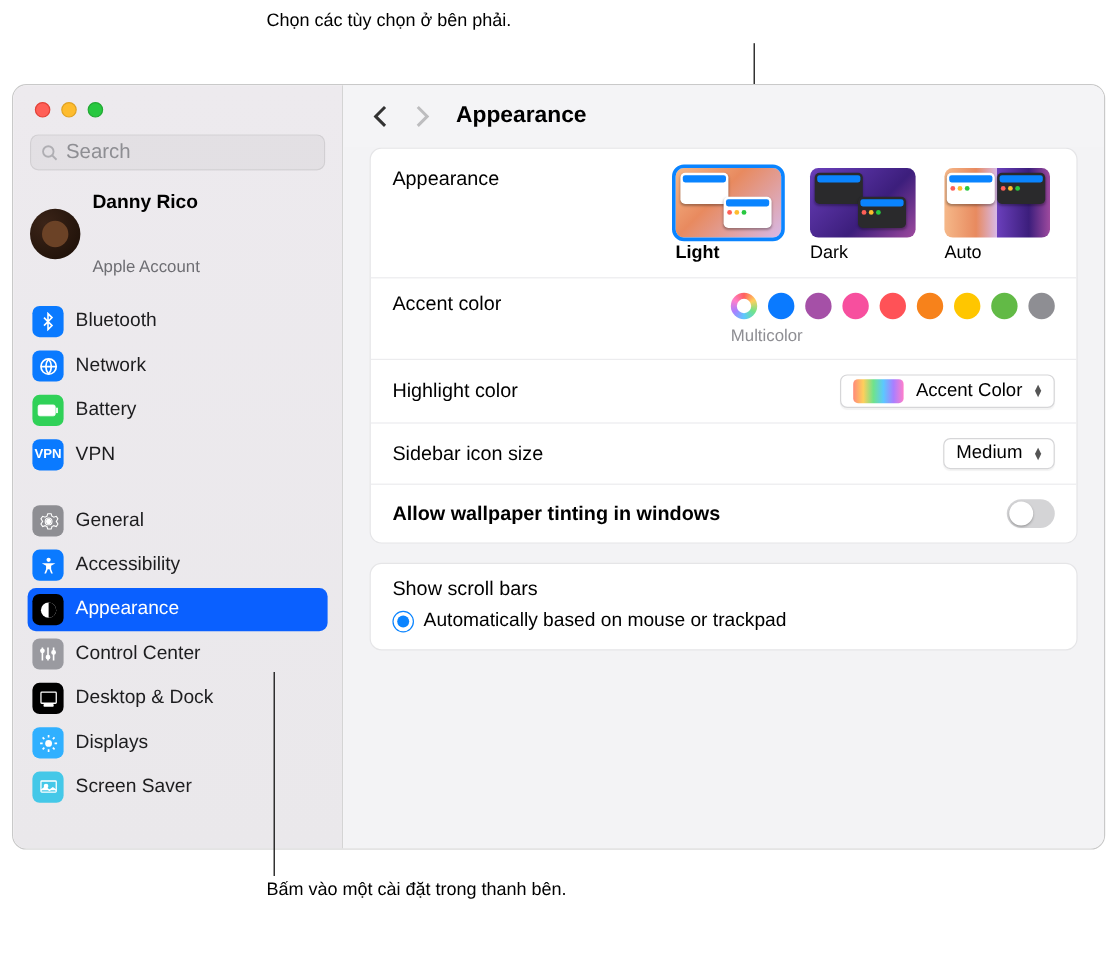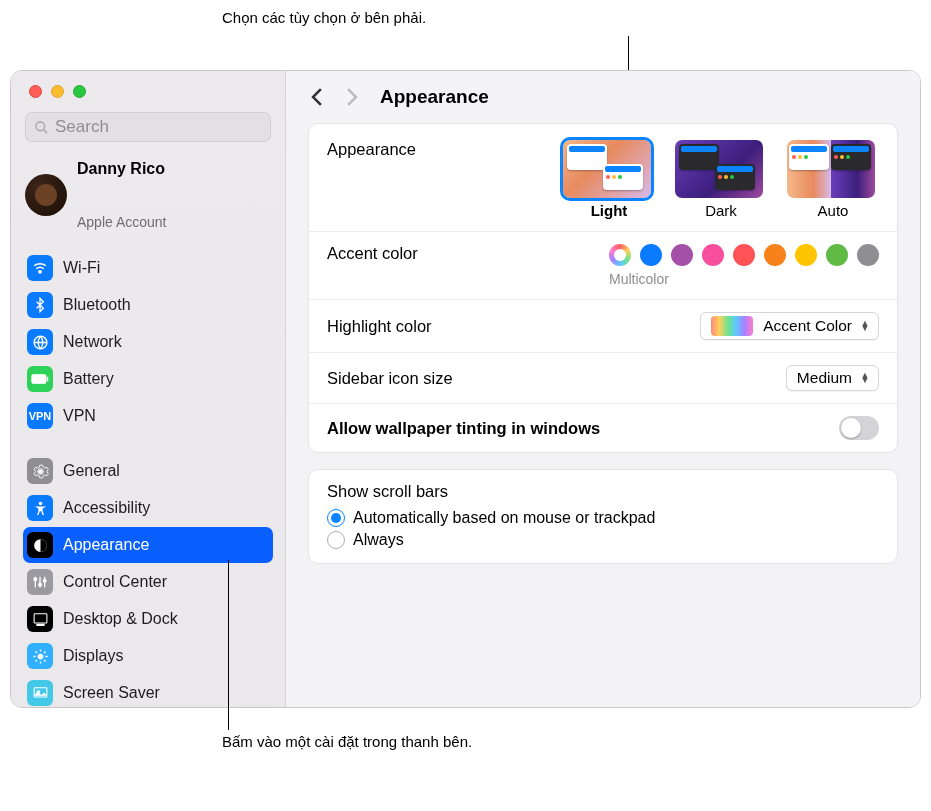--- a/index.html
+++ b/index.html
@@ -150,21 +150,21 @@
   min-height: 48px;
 }
 .row:last-child { border-bottom: none; font-weight: bold; }
 .row .label { flex: 1; font-size: 16.5px; }
 .row-vert { display:block; padding: 12px 18px; border-bottom:1px solid #ececee;}
 .row-vert:last-child{border-bottom:none;}
 .sect-label{ font-size:16.5px; margin-bottom:6px;}
 .appearance-opts { display: flex; gap: 20px; }
 .theme {
   width: 92px;
-  text-align: center;
+  text-align: left;
   font-size: 15px;
 }
 .theme .thumb {
   width: 88px; height: 58px;
   border-radius: 7px;
   margin-bottom: 4px;
   position: relative;
   overflow: hidden;
 }
 .theme.selected .thumb { outline: 3px solid #0a84ff; outline-offset: 0px; }
@@ -259,30 +259,20 @@
       <span>Search</span>
     </div>
     <div class="account">
       <div class="avatar"></div>
       <div>
         <div class="name">Danny Rico</div>
         <div class="sub">Apple Account</div>
       </div>
     </div>
     <div class="sidebar-list" id="sidebar-list">
-        <div class="sidebar-item">
-          <div class="sicon" style="background: rgb(10, 122, 255);">
-            <svg width="18" height="18" viewBox="0 0 24 24" fill="none" stroke="white" stroke-width="2">
-              <path d="M4 9a14 14 0 0 1 16 0"></path>
-              <path d="M7 13a8 8 0 0 1 10 0"></path>
-              <circle cx="12" cy="17" r="1.5" fill="white"></circle>
-            </svg>
-          </div>
-          <span>Wi-Fi</span>
-        </div>
         <div class="sidebar-item">
           <div class="sicon" style="background: rgb(10, 122, 255);">
             <svg width="16" height="16" viewBox="0 0 24 24" fill="none" stroke="white" stroke-width="2">
               <path d="M7 7l10 10-5 5V2l5 5L7 17"></path>
             </svg>
           </div>
           <span>Bluetooth</span>
         </div>
         <div class="sidebar-item">
           <div class="sicon" style="background: rgb(10, 122, 255);">
@@ -514,24 +504,20 @@
       </div>
 
       <div class="panel">
         <div class="row-vert">
           <div class="sect-label">Show scroll bars</div>
           <div id="scroll-opts">
               <div class="radio-opt">
                 <div class="radio checked"></div>
                 <span>Automatically based on mouse or trackpad</span>
               </div>
-              <div class="radio-opt">
-                <div class="radio"></div>
-                <span>Always</span>
-              </div>
             </div>
         </div>
       </div>
     </div>
   </div>
 </div>
 
 <div class="ann-line-bottom"></div>
 <div class="annotation ann-bottom">Bấm vào một cài đặt trong thanh bên.</div>
 

